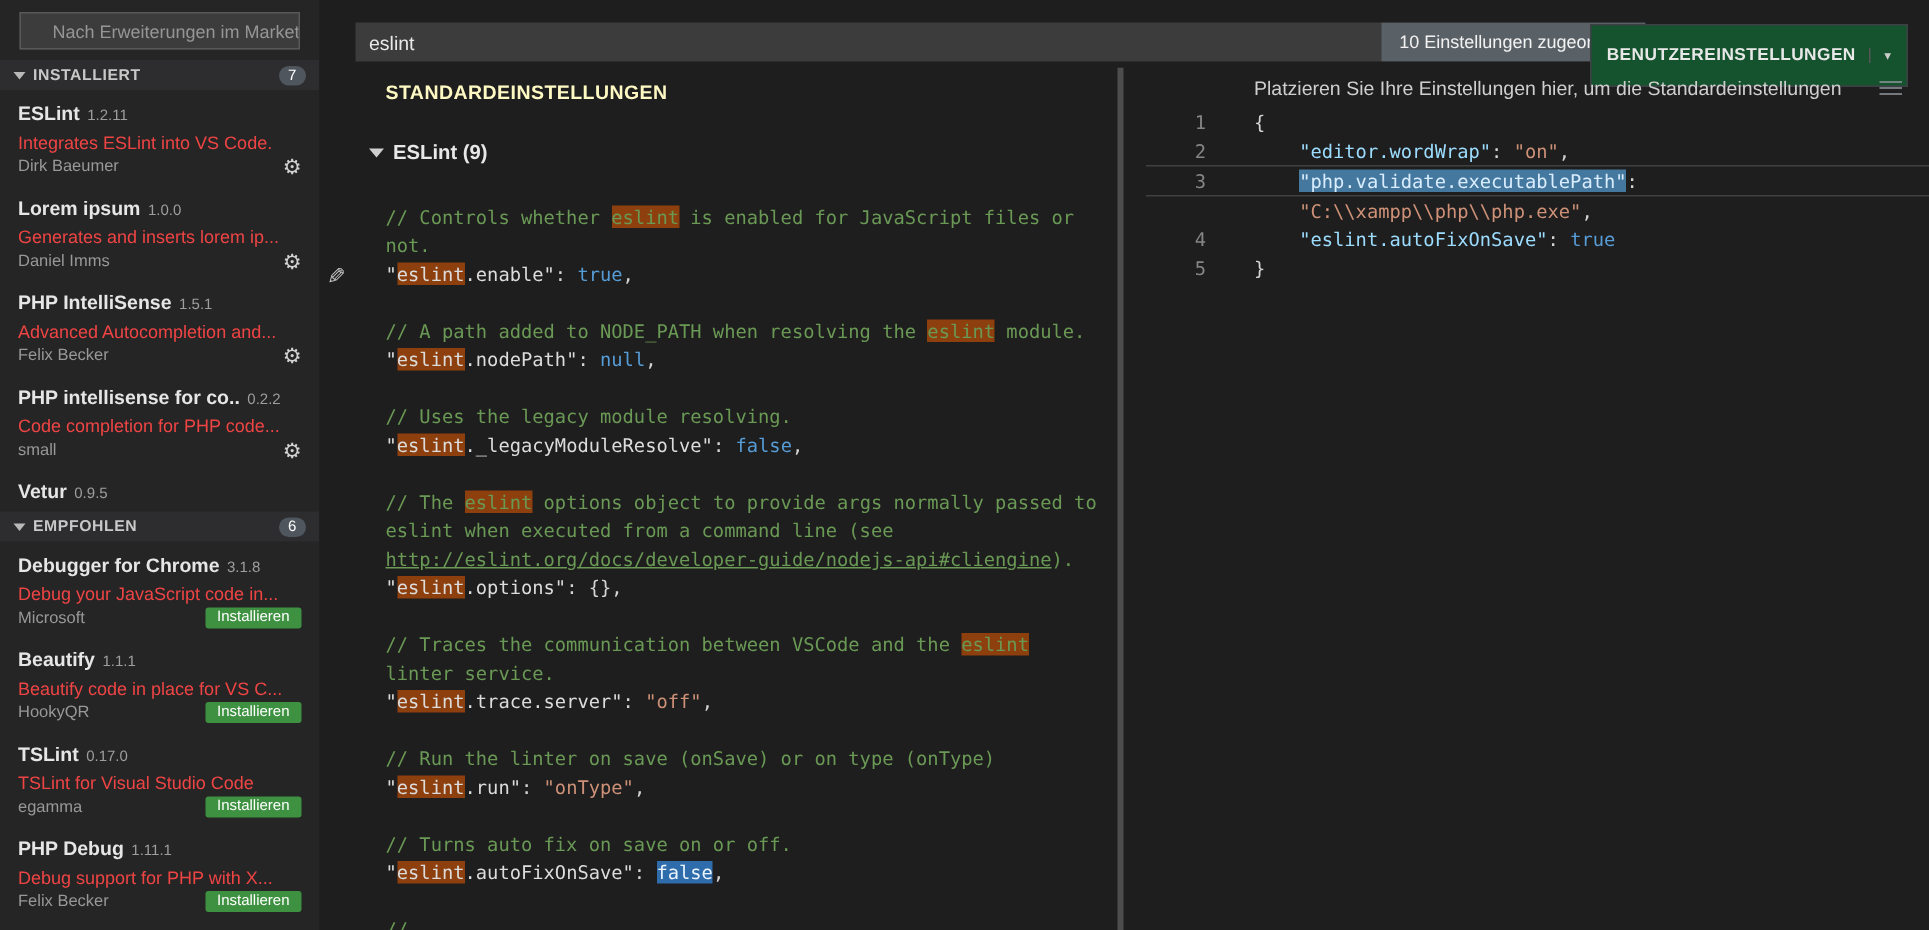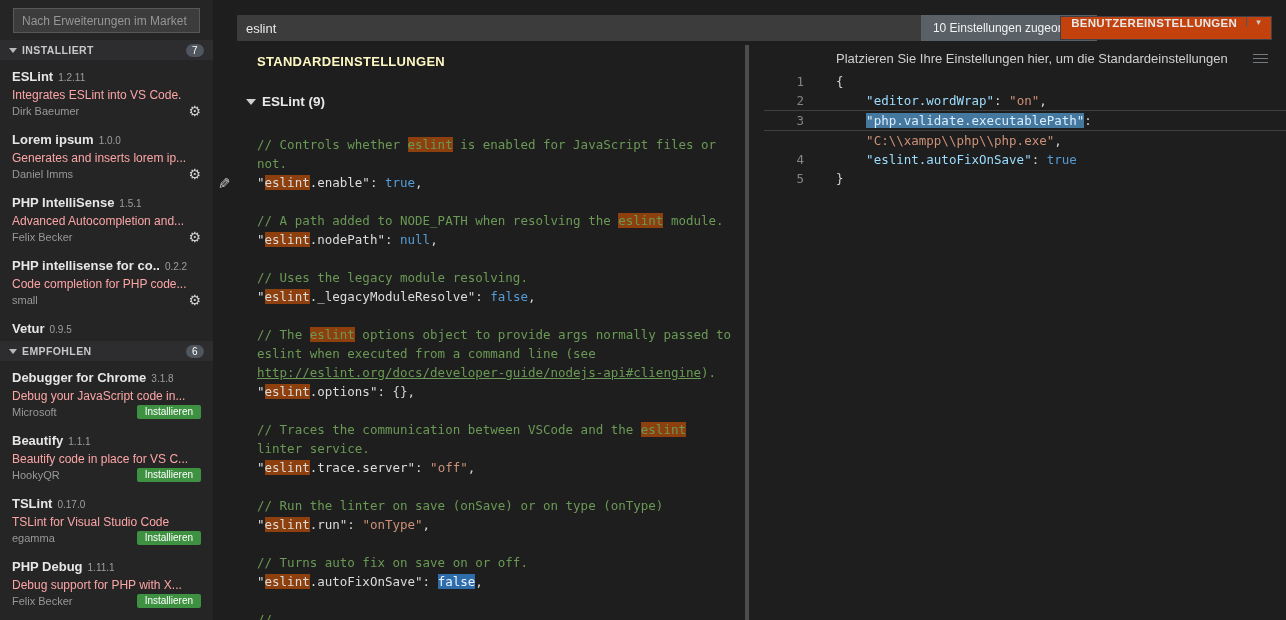--- a/index.html
+++ b/index.html
@@ -2,49 +2,49 @@
 <html><head>
 <meta charset="utf-8">
 <style>
   html,body{margin:0;padding:0;background:#1e1e1e;width:1286px;height:620px;overflow:hidden;
     font-family:"Liberation Sans",sans-serif;}
   .app{position:relative;width:1286px;height:620px;display:flex;overflow:hidden;}
 
   
   .sidebar{width:213px;flex:none;background:#252526;position:relative;overflow:hidden;}
   .sb-search{margin:8px 13px 7px;height:25px;box-sizing:border-box;background:#3c3c3c;
-    border:1px solid #585858;display:flex;align-items:center;padding:0 8px;font-size:12px;color:#969696;
+    border:1px solid #585858;display:flex;align-items:center;padding:0 21px;font-size:12px;color:#969696;
     white-space:nowrap;overflow:hidden;}
   .sec-h{height:20px;background:#2d2d2f;display:flex;align-items:center;padding:0 9px;
     font-size:10.5px;font-weight:bold;color:#c8c8c8;letter-spacing:.4px;cursor:pointer;}
   .tw{width:0;height:0;border-left:4px solid transparent;border-right:4px solid transparent;
     border-top:5px solid #b8b8b8;margin-right:5px;flex:none;}
   .badge{margin-left:auto;background:#4f565e;color:#fff;font-size:10px;font-weight:normal;
     border-radius:9px;padding:1px 6px;}
   .ext{height:63px;box-sizing:border-box;padding:7px 12px 0;overflow:hidden;cursor:pointer;}
   .ext.clipped{height:29px;}
   .r1{white-space:nowrap;overflow:hidden;}
   .nm{font-size:13px;font-weight:bold;color:#e6e6e6;}
   .ver{font-size:10px;color:#9e9e9e;margin-left:5px;}
-  .desc{font-size:12px;color:#fca5a5;margin-top:3px;white-space:nowrap;overflow:hidden;}
+  .desc{font-size:12px;color:#ef4444;margin-top:3px;white-space:nowrap;overflow:hidden;}
   .r3{display:flex;align-items:center;justify-content:space-between;margin-top:2px;}
   .auth{font-size:11px;color:#989898;}
   .gear{font-size:14px;color:#d2d2d2;cursor:pointer;line-height:14px;}
   .install{background:#3d9140;color:#fff;font-size:10px;padding:1px 8px 2px;border-radius:2px;cursor:pointer;}
 
   
   .editor{flex:1;position:relative;background:#1e1e1e;}
   .topbar{height:45px;position:relative;}
   .search-box{position:absolute;left:24px;top:15px;width:860px;height:26px;background:#3c3c3c;
     display:flex;align-items:center;overflow:hidden;}
   .search-text{padding-left:9px;flex:1;color:#e8e8e8;font-size:13px;}
   .match-badge{height:100%;display:flex;align-items:center;padding:0 12px;background:#5a6166;
     color:#f2f2f2;font-size:12px;flex:none;}
-  .scope-dd{position:absolute;right:14px;top:16px;height:24px;box-sizing:border-box;display:flex;
-    align-items:flex-start;gap:9px;padding:0 10px;background:#c2410c;border:1px solid #3f3f46;
+  .scope-dd{position:absolute;right:14px;top:16px;height:42px;box-sizing:border-box;display:flex;
+    align-items:center;gap:9px;padding:0 10px;background:#14532d;border:1px solid #3f3f46;
     color:#e8e8e8;font-size:11.5px;font-weight:bold;letter-spacing:.3px;cursor:pointer;}
   .chev{font-size:9px;color:#cccccc;border-left:1px solid #555;padding-left:9px;font-weight:normal;}
 
   .panes{position:relative;height:575px;overflow:hidden;}
   .pane-left{position:absolute;left:0;top:0;width:537px;height:100%;overflow:hidden;}
   .pane-title{position:absolute;top:9px;left:44px;font-size:13px;font-weight:bold;color:#fef9c3;letter-spacing:.3px;}
   .group{position:absolute;top:49px;left:33px;display:flex;align-items:center;gap:6px;cursor:pointer;}
   .gtw{width:0;height:0;border-left:5px solid transparent;border-right:5px solid transparent;
     border-top:6px solid #cfcfcf;}
   .group-label{font-size:13.5px;font-weight:bold;color:#e8e8e8;}

